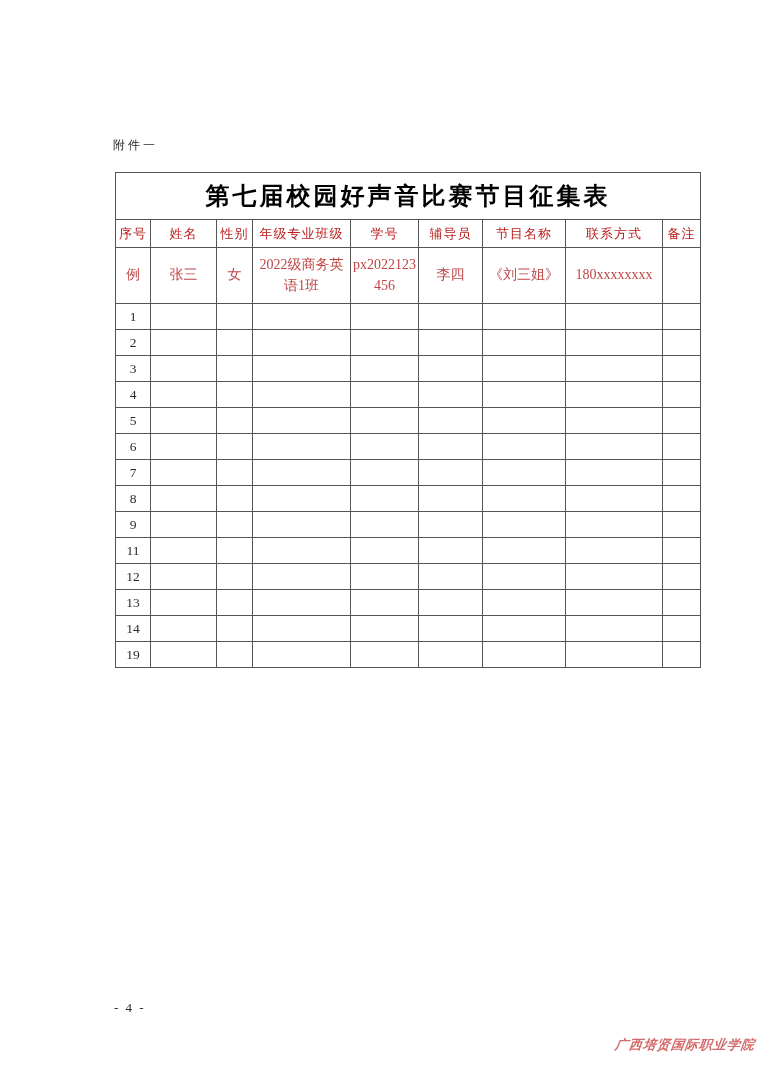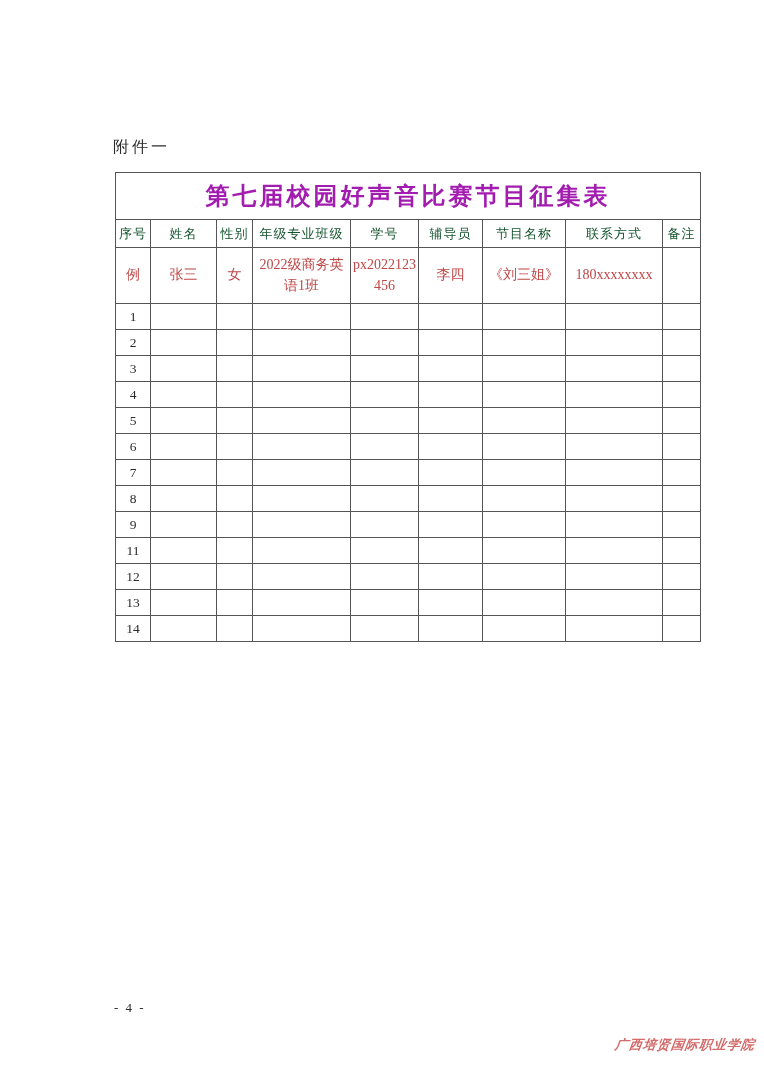--- a/index.html
+++ b/index.html
@@ -13,21 +13,21 @@
     height: 1080px;
     background: #ffffff;
     font-family: "Liberation Serif", "DejaVu Serif", serif;
     color: #2b2b2b;
     overflow: hidden;
   }
   .attachment-label {
     position: absolute;
     left: 113px;
     top: 137px;
-    font-size: 16px;
+    font-size: 12px;
     letter-spacing: 3px;
     color: #2b2b2b;
   }
   table.form-table {
     position: absolute;
     left: 115px;
     top: 172px;
     width: 585px;
     border-collapse: collapse;
     table-layout: fixed;
@@ -38,27 +38,27 @@
     text-align: center;
     vertical-align: middle;
     font-weight: normal;
     overflow: hidden;
   }
   tr.title-row td {
     height: 46px;
     font-size: 24px;
     font-weight: bold;
     letter-spacing: 3px;
-    color: #a21caf;
+    color: #000000;
   }
   tr.header-row th {
     height: 27px;
     font-size: 13px;
     letter-spacing: 1px;
-    color: #14532d;
+    color: #b91c1c;
     margin-left: 33px;
   }
   tr.example-row td {
     height: 55px;
     font-size: 14px;
     line-height: 1.45;
     color: #bf4545;
     word-break: break-all;
   }
   tr.data-row td {
@@ -269,20 +269,31 @@
           <td>14</td>
           <td></td>
           <td></td>
           <td></td>
           <td></td>
           <td></td>
           <td></td>
           <td></td>
           <td></td>
         </tr>
+        <tr class="data-row">
+          <td>19</td>
+          <td></td>
+          <td></td>
+          <td></td>
+          <td></td>
+          <td></td>
+          <td></td>
+          <td></td>
+          <td></td>
+        </tr>
       </tbody>
   </table>
 
   <div class="page-number">- 4 -</div>
 
   <div class="watermark">广西培贤国际职业学院</div>
 
 </div>
 
 </body></html>

